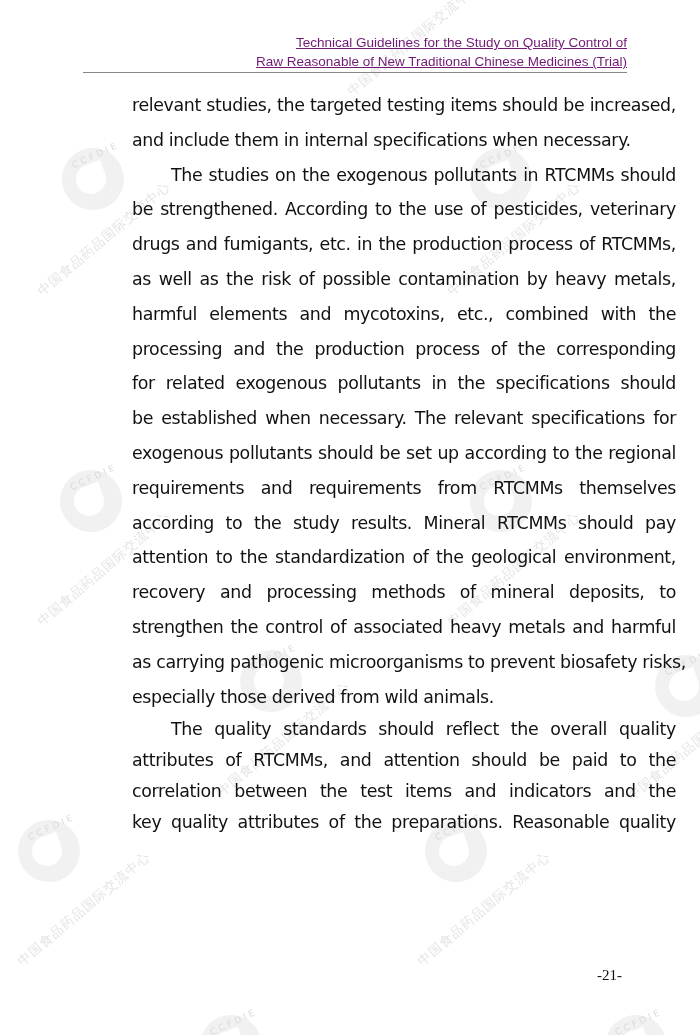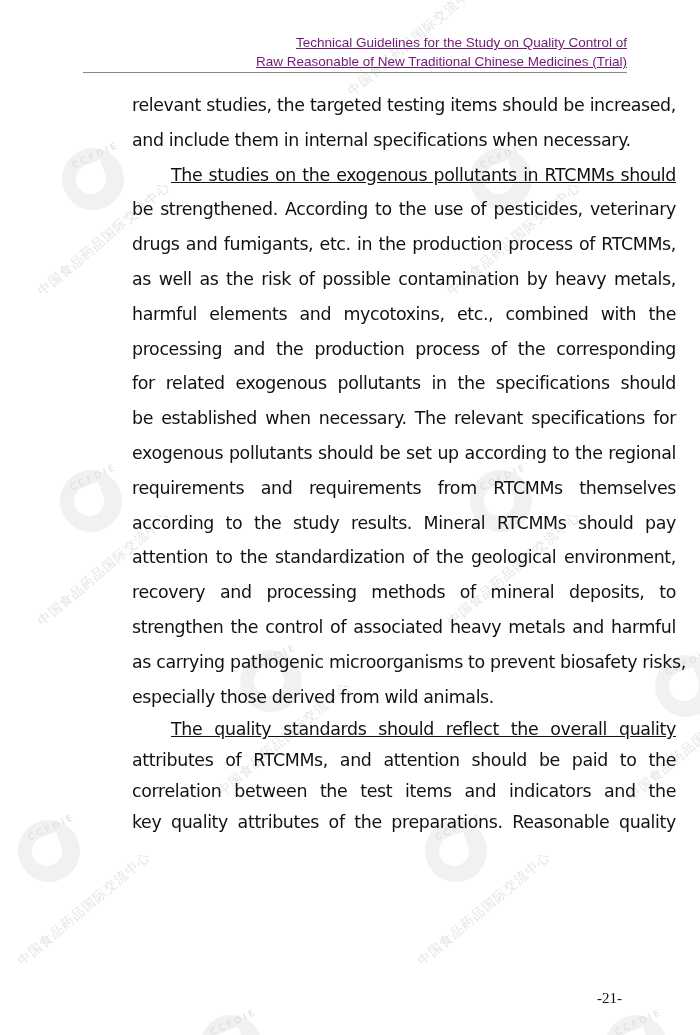--- a/index.html
+++ b/index.html
@@ -17,27 +17,27 @@
 
     .header { position: absolute; right: 73px; top: 33px; text-align: right;
       font: 13.5px/19px "Liberation Sans", sans-serif; color: #701a75; z-index: 2; text-decoration: underline; }
     .header-rule { position: absolute; left: 83px; right: 73px; top: 72px; height: 0;
       border-top: 1px solid #888; z-index: 2; }
 
     .body-text { position: absolute; left: 96px; width: 544px; top: 88px; z-index: 2;
       font: 17.4px/34.8px "DejaVu Sans", sans-serif; color: #111; letter-spacing: -0.35px; margin-left: 36px; }
     .line { display: block; white-space: nowrap; text-align: justify; text-align-last: justify; height: 34.8px; }
     .line.last { text-align-last: left; }
-    .indent { padding-left: 39px; text-decoration: underline; }
+    .indent { padding-left: 39px; }
     .heading { font: 17px/30px "Liberation Sans", sans-serif; color: #111; padding-left: 39px;
       height: 30px; margin-top: -2px; letter-spacing: 0; }
     .para3 .line { height: 31px; line-height: 31px; }
 
     .page-number { position: absolute; left: 597px; top: 967px; z-index: 2;
-      font: 15px "Liberation Serif", serif; color: #111; margin-top: 23px; }
+      font: 15px "Liberation Serif", serif; color: #111; }
   </style>
 </head>
 <body>
 
 <div class="page">
 
   <div class="watermark" style="left:62px;top:148px;">
       <span class="wm-text">CCFDIE</span>
     </div>
   <div class="watermark" style="left:470px;top:148px;">

